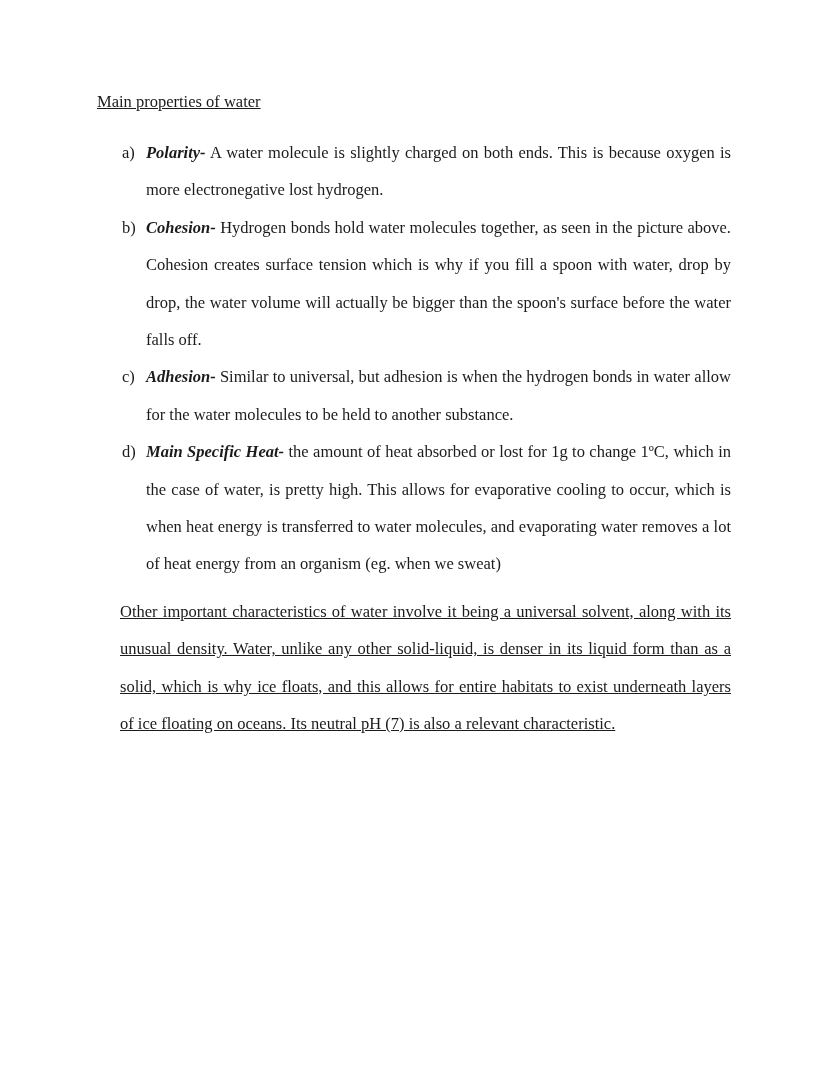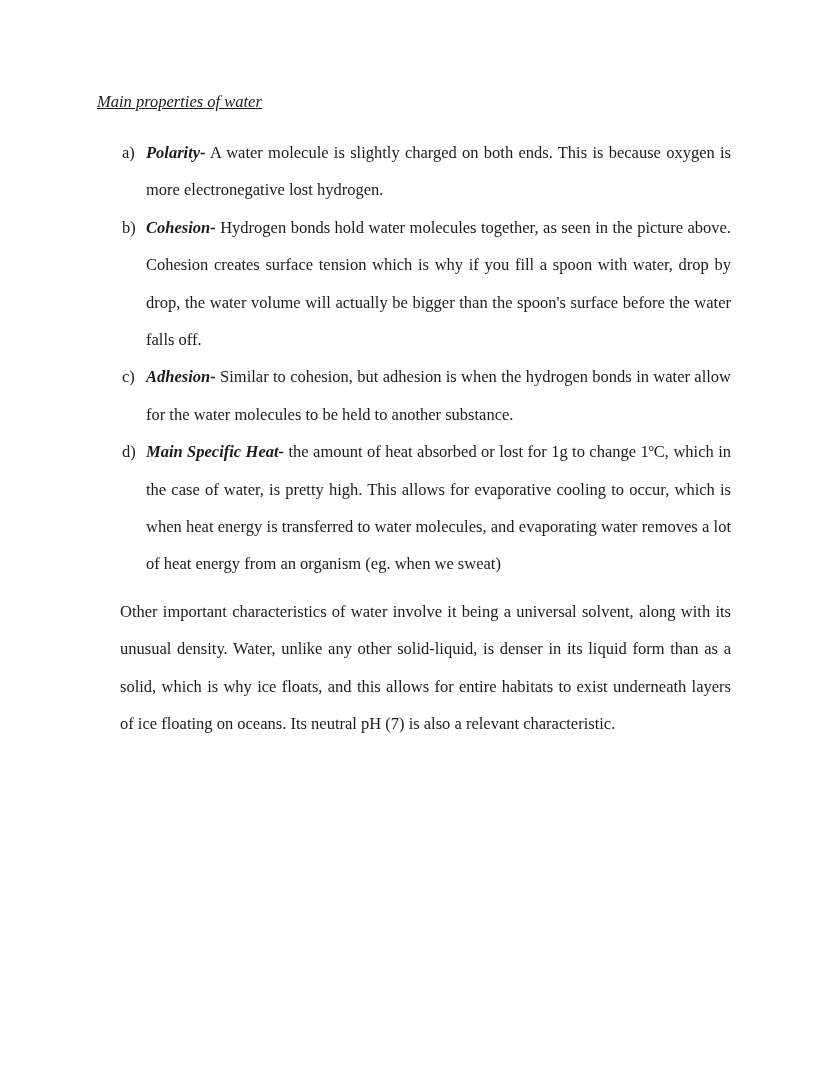--- a/index.html
+++ b/index.html
@@ -19,21 +19,20 @@
   .content {
     position: absolute;
     left: 97px;
     top: 90px;
     width: 634px;
     font-size: 16.5px;
   }
   .title {
     font-size: 16.5px;
     font-weight: normal;
-    font-style: italic;
     text-decoration: underline;
     line-height: 24px;
     margin: 0 0 20px 0;
   }
   .props-list {
     list-style: none;
     margin: 0;
     padding: 0;
   }
   .props-list li {
@@ -48,39 +47,40 @@
     top: 0;
   }
   .term {
     font-weight: bold;
     font-style: italic;
   }
   .closing {
     margin: 10px 0 0 23px;
     text-align: justify;
     line-height: 37.4px;
+    text-decoration: underline;
   }
 </style>
 </head>
 <body>
 
 <div class="page">
   <div class="content">
 
     <h1 class="title">Main properties of water</h1>
 
     <ol class="props-list">
       <li>
         <span class="marker">a)</span><span class="term">Polarity-</span><span> A water molecule is slightly charged on both ends. This is because oxygen is more electronegative lost hydrogen.</span>
       </li>
       <li>
         <span class="marker">b)</span><span class="term">Cohesion-</span><span> Hydrogen bonds hold water molecules together, as seen in the picture above. Cohesion creates surface tension which is why if you fill a spoon with water, drop by drop, the water volume will actually be bigger than the spoon's surface before the water falls off.</span>
       </li>
       <li>
-        <span class="marker">c)</span><span class="term">Adhesion-</span><span> Similar to cohesion, but adhesion is when the hydrogen bonds in water allow for the water molecules to be held to another substance.</span>
+        <span class="marker">c)</span><span class="term">Adhesion-</span><span> Similar to universal, but adhesion is when the hydrogen bonds in water allow for the water molecules to be held to another substance.</span>
       </li>
       <li>
         <span class="marker">d)</span><span class="term">Main Specific Heat-</span><span> the amount of heat absorbed or lost for 1g to change 1ºC, which in the case of water, is pretty high. This allows for evaporative cooling to occur, which is when heat energy is transferred to water molecules, and evaporating water removes a lot of heat energy from an organism (eg. when we sweat)</span>
       </li>
     </ol>
 
     <p class="closing">Other important characteristics of water involve it being a universal solvent, along with its unusual density. Water, unlike any other solid-liquid, is denser in its liquid form than as a solid, which is why ice floats, and this allows for entire habitats to exist underneath layers of ice floating on oceans. Its neutral pH (7) is also a relevant characteristic.</p>
 
   </div>
 </div>

